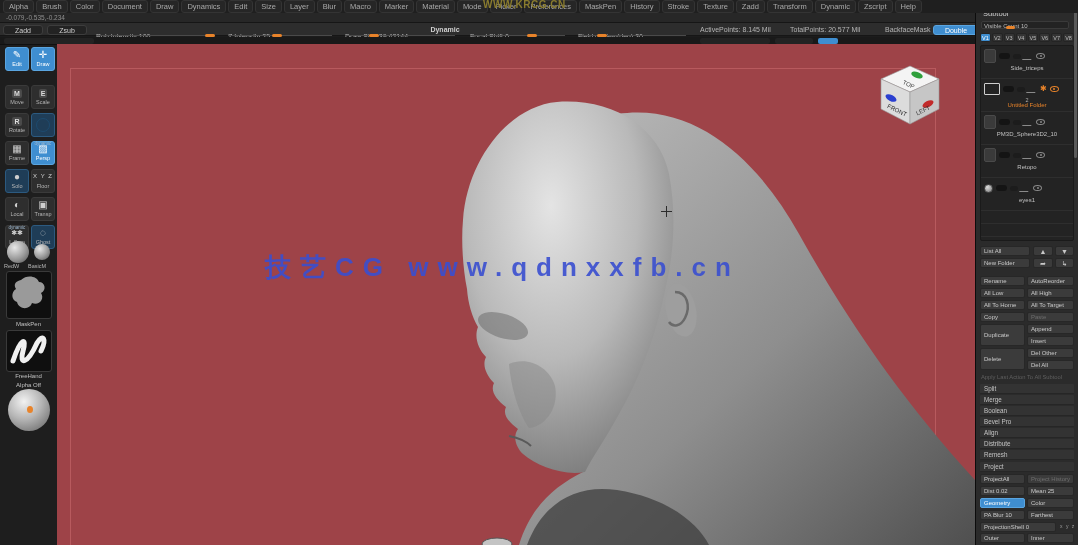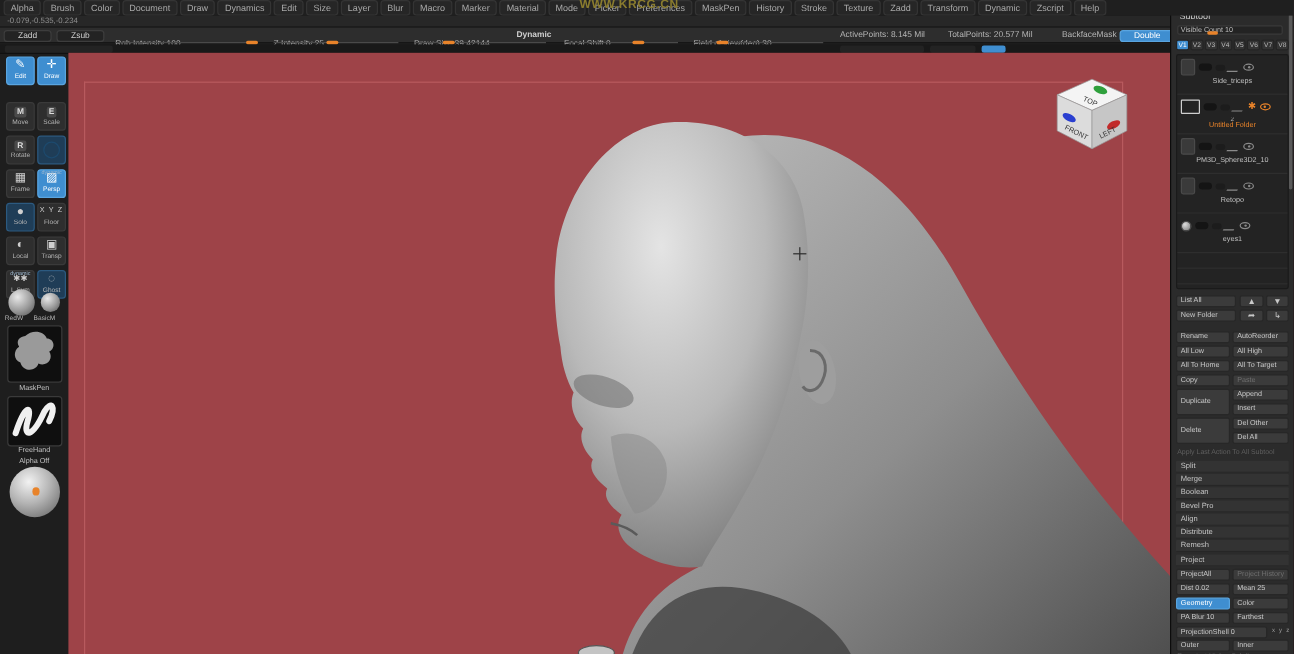--- a/index.html
+++ b/index.html
@@ -339,20 +339,21 @@
       <path d="M 452,320 C 470,312 492,322 498,342 C 502,362 490,382 472,384 C 462,370 454,344 452,320 Z" fill="#888" opacity="0.5"></path>
 
       <path d="M 452,392 C 462,394 470,398 474,402" stroke="#5a5a5a" stroke-width="2" fill="none"></path>
 
       <ellipse cx="624" cy="266" rx="15" ry="27" fill="#9e9e9e" transform="rotate(-12 624 266)"></ellipse>
       <path d="M 618,248 C 630,248 634,262 628,274 C 624,282 616,284 612,278" stroke="#6a6a6a" stroke-width="2.5" fill="none"></path>
 
       <ellipse cx="440" cy="500" rx="15" ry="6" fill="#c4c4c4" stroke="#555" stroke-width="1"></ellipse>
     </svg>
 
+    <div class="canvas-watermark">技艺CG  www.qdnxxfb.cn</div>
 
     <div class="crosshair"></div>
 
     <svg width="68" height="64" viewBox="0 0 68 64" style="position:absolute;left:819px;top:20px;">
       <polygon points="34,2 63,15 34,28 5,15" fill="#f4f4f4" stroke="#999" stroke-width="0.6"></polygon>
       <polygon points="5,15 34,28 34,60 5,45" fill="#dcdcdc" stroke="#999" stroke-width="0.6"></polygon>
       <polygon points="34,28 63,15 63,45 34,60" fill="#c6c6c6" stroke="#999" stroke-width="0.6"></polygon>
       <ellipse cx="41" cy="11" rx="6" ry="3" fill="#2fa03c" transform="rotate(20 41 11)"></ellipse>
       <ellipse cx="15" cy="34" rx="6" ry="3" fill="#2a3fd0" transform="rotate(28 15 34)"></ellipse>
       <ellipse cx="52" cy="40" rx="6" ry="3" fill="#c22a2a" transform="rotate(-28 52 40)"></ellipse>

